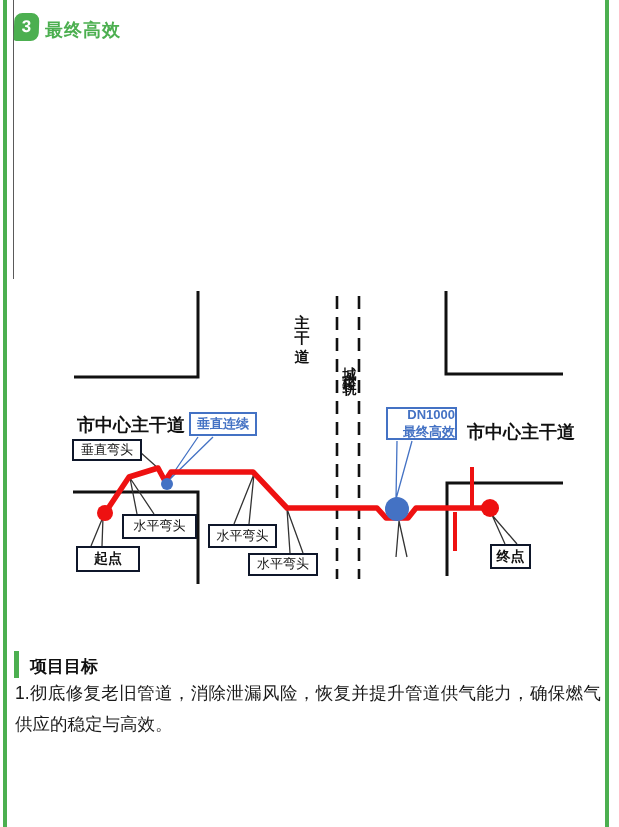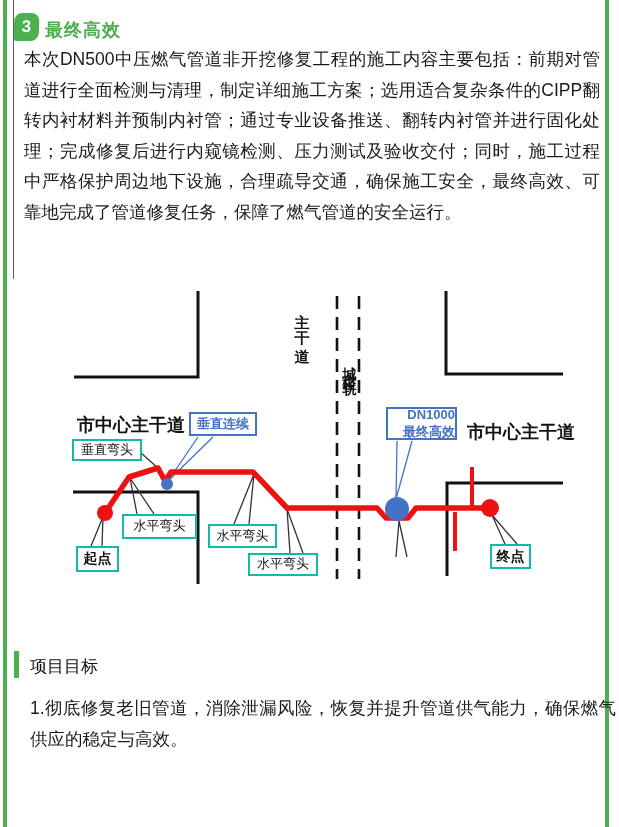--- a/index.html
+++ b/index.html
@@ -52,46 +52,45 @@
   .v-rail{left:341px;top:356px;font-size:14px;letter-spacing:5px;font-weight:700;}
   .road-label{position:absolute;font-size:18px;font-weight:700;color:#111;white-space:nowrap;}
   .road-label.left{left:77px;top:413px;}
   .road-label.right{left:467px;top:420px;}
 
   .lbl{
     position:absolute;background:#fff;display:flex;flex-direction:column;
     align-items:center;justify-content:center;text-align:center;line-height:1.25;
     box-sizing:border-box;
   }
-  .lbl.black{border:2px solid #14b8a6;color:#111;font-size:13px;}
+  .lbl.black{border:2px solid #0f172a;color:#111;font-size:13px;}
   .lbl.blue{border:2px solid var(--callout-blue);color:var(--callout-blue);font-weight:700;font-size:13px;}
   .lbl.bold{font-weight:700;font-size:14px;}
 
   .goals-bar{position:absolute;left:14px;top:651px;width:5px;height:27px;background:var(--accent-green);}
-  .goals-title{position:absolute;left:30px;top:655px;font-size:17px;font-weight:normal;color:#111;text-align:right;}
+  .goals-title{position:absolute;left:30px;top:655px;font-size:17px;font-weight:bold;color:#111;text-align:right;}
   .goal{
-    position:absolute;left:15px;width:586px;margin:15px;
+    position:absolute;left:15px;width:586px;margin:0;
     font-size:17.5px;line-height:30.6px;text-align:justify;color:var(--ink);
   }
   .goal.g1{top:678px;}
   .goal.g2{top:766px;}
 </style>
 </head>
 <body>
 
 <div class="page">
 
   <div class="green-border left"></div>
   <div class="green-border right"></div>
   <div class="cell-rule"></div>
 
   <div class="badge">3</div>
   <div class="section-title">最终高效</div>
 
-  <p class="intro">本次DN500中压燃气管道非开挖修复工程的施工内容主要包括：前期对管道进行全面检测与清理，制定详细施工方案；选用适合复杂条件的CIPP翻转内衬材料并预制内衬管；通过专业设备推送、翻转内衬管并进行固化处理；完成修复后进行内窥镜检测、压力测试及验收交付；同时，施工过程中严格保护周边地下设施，合理疏导交通，确保施工安全，最终高效、可靠地完成了管道修复任务，保障了燃气管道的安全运行。</p>
 
   <svg class="diagram-svg" viewBox="0 0 619 827" xmlns="http://www.w3.org/2000/svg">
     <g>
       <path class="road" d="M198,291 L198,377 L74,377"></path>
       <path class="road" d="M446,291 L446,374 L563,374"></path>
       <path class="road" d="M73,492 L198,492 L198,584"></path>
       <path class="road" d="M563,483 L447,483 L447,576"></path>
     </g>
     <g>
       <path class="rail" d="M337,296 L337,579"></path>
@@ -127,20 +126,20 @@
   <div class="lbl blue" style="left:189px;top:412px;width:68px;height:24px;">垂直连续</div>
   <div class="lbl blue" style="left:386px;top:407px;width:71px;height:33px;align-items:flex-end;">
     <span>DN1000</span>
     <span>最终高效</span>
   </div>
 
   <div class="lbl black" style="left:72px;top:439px;width:70px;height:22px;">垂直弯头</div>
   <div class="lbl black" style="left:122px;top:514px;width:75px;height:25px;">水平弯头</div>
   <div class="lbl black" style="left:208px;top:524px;width:69px;height:24px;">水平弯头</div>
   <div class="lbl black" style="left:248px;top:553px;width:70px;height:23px;">水平弯头</div>
-  <div class="lbl black bold" style="left:76px;top:546px;width:43px;height:26px;">起点</div>
+  <div class="lbl black bold" style="left:76px;top:546px;width:64px;height:26px;">起点</div>
   <div class="lbl black bold" style="left:490px;top:544px;width:41px;height:25px;">终点</div>
 
   <div class="goals-bar"></div>
   <div class="goals-title">项目目标</div>
   <p class="goal g1">1.彻底修复老旧管道，消除泄漏风险，恢复并提升管道供气能力，确保燃气供应的稳定与高效。</p>
 
 </div>
 
 </body></html>

